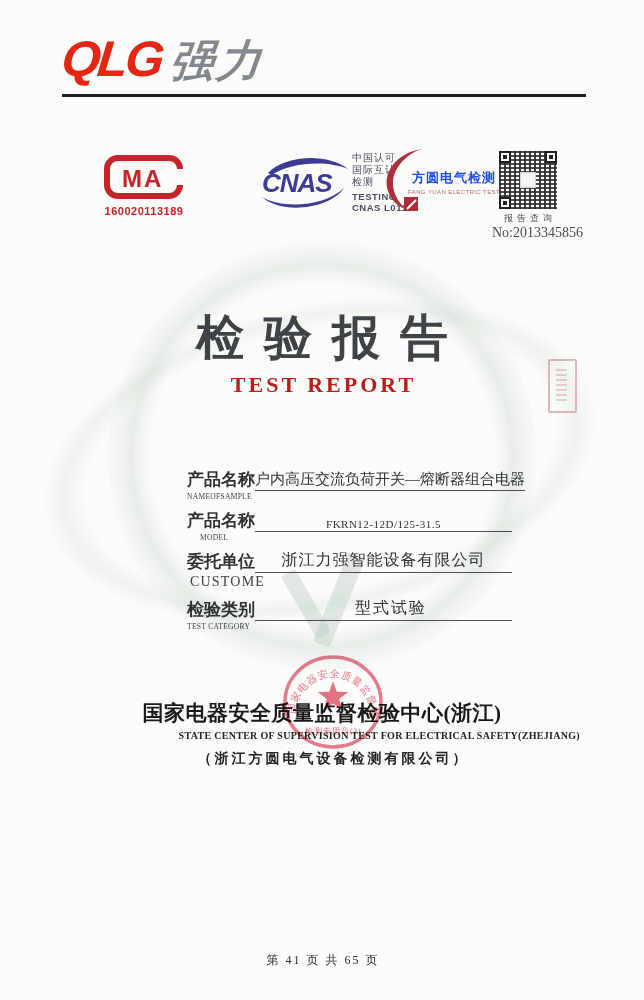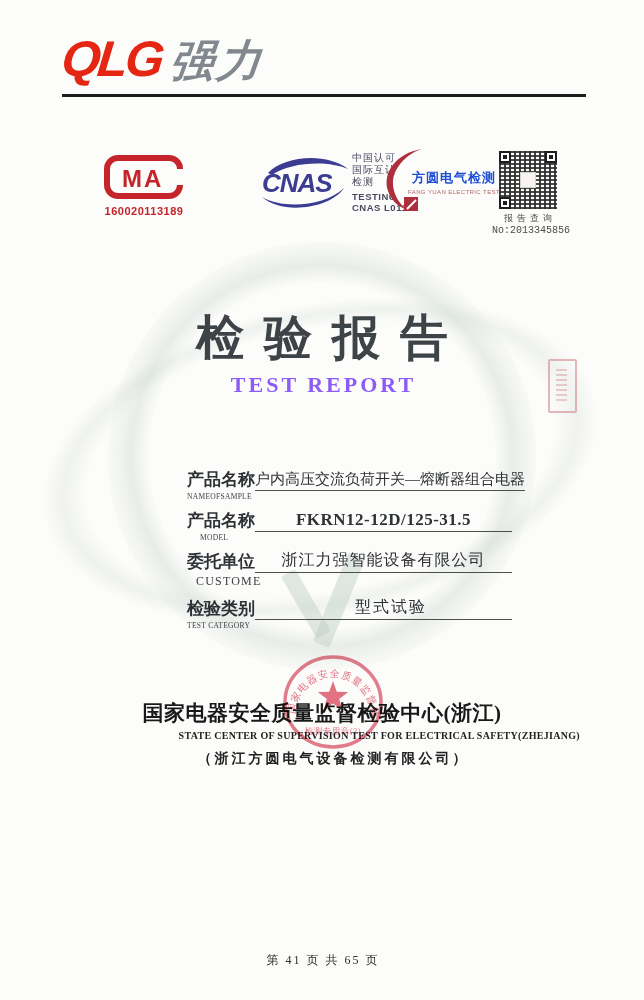--- a/index.html
+++ b/index.html
@@ -52,48 +52,48 @@
   .qr-box{width:58px;height:58px;margin:0 auto;position:relative;
     background:
       repeating-linear-gradient(0deg, rgba(45,45,45,0.85) 0 2px, transparent 2px 4px),
       repeating-linear-gradient(90deg, rgba(45,45,45,0.9) 0 2px, transparent 2px 5px);}
   .qr-f{position:absolute;width:12px;height:12px;border:2.5px solid #1e1e1e;background:#fff;box-sizing:border-box;}
   .qr-f::after{content:"";position:absolute;left:2px;top:2px;width:4px;height:4px;background:#1e1e1e;}
   .qr-f.tl{left:0;top:0;} .qr-f.tr{right:0;top:0;} .qr-f.bl{left:0;bottom:0;}
   .qr-c{position:absolute;left:21px;top:21px;width:16px;height:16px;background:#f6f3f1;border:1px solid #d8d2cc;box-sizing:border-box;}
   .qr-caption{margin-top:3px;font-size:9px;color:#4a4a4a;}
   .qr-caption span{letter-spacing:4px;margin-right:-4px;}
-  .qr-number{font-size:10px;color:#4a4a4a;font-family:Liberation Mono, monospace;}
+  .qr-number{font-size:14px;color:#4a4a4a;font-family:Liberation Serif, serif;}
 
   
   .title-cn{position:absolute;top:306px;left:0;width:644px;text-align:center;z-index:1;
             font-size:48px;font-weight:bold;color:#3e4347;}
   .title-cn span{letter-spacing:20px;margin-right:-20px;}
   .title-en{position:absolute;top:372px;left:0;width:644px;text-align:center;z-index:1;
-            font-size:22px;font-weight:bold;color:#8b5cf6;}
+            font-size:22px;font-weight:bold;color:#b91c1c;}
   .title-en span{letter-spacing:3px;margin-right:-3px;}
 
   
   .stamp-small{position:absolute;left:548px;top:359px;width:25px;height:50px;z-index:1;
     border:2px solid rgba(198,100,108,0.45);border-radius:2px;}
   .stamp-small::after{content:"";position:absolute;left:6px;top:8px;width:11px;height:32px;
     background:repeating-linear-gradient(0deg, rgba(198,100,108,0.30) 0 2px, transparent 2px 5px);}
 
   
   .fields{position:absolute;left:187px;top:468px;width:325px;z-index:1;}
   .field{margin-bottom:8px;}
   .field-row{display:flex;align-items:flex-end;}
   .field-label{flex:0 0 auto;font-size:17px;font-weight:bold;color:#2e3236;white-space:nowrap;}
   .field-value{flex:1 1 auto;text-align:center;border-bottom:1.5px solid #4d4d4d;
                font-size:15px;color:#2e3236;padding-bottom:1px;white-space:nowrap;}
   .field-sub{font-size:7.5px;color:#3c4044;margin-top:1px;letter-spacing:0.3px;}
-  .f2 .field-value{font-size:17px;letter-spacing:0.5px;font-weight:bold;}
+  .f2 .field-value{font-size:11px;letter-spacing:0.5px;}
   .f2 .field-sub{margin-left:13px;}
   .f3 .field-value{font-size:16px;letter-spacing:1px;}
-  .f3 .field-sub{margin-left:9px;font-size:12px;letter-spacing:1.2px;font-family:Liberation Serif, serif;}
+  .f3 .field-sub{margin-left:3px;font-size:14px;letter-spacing:1.2px;font-family:Liberation Serif, serif;}
   .f4 .field-value{font-size:16px;letter-spacing:2px;padding-left:15px;}
 
   
   .org-cn{position:absolute;top:699px;left:0;width:644px;text-align:center;z-index:1;
           font-size:21px;font-weight:bold;color:#191919;letter-spacing:0.5px;}
   .org-en{position:absolute;top:730px;left:0;width:580px;text-align:right;z-index:1;
           font-size:10px;font-weight:bold;color:#222;letter-spacing:0.3px;}
   .org-company{position:absolute;top:750px;left:0;width:644px;text-align:center;z-index:1;
                font-size:14px;font-weight:bold;color:#222;}
   .org-company span{letter-spacing:3px;margin-right:-3px;margin-left:20px;}

